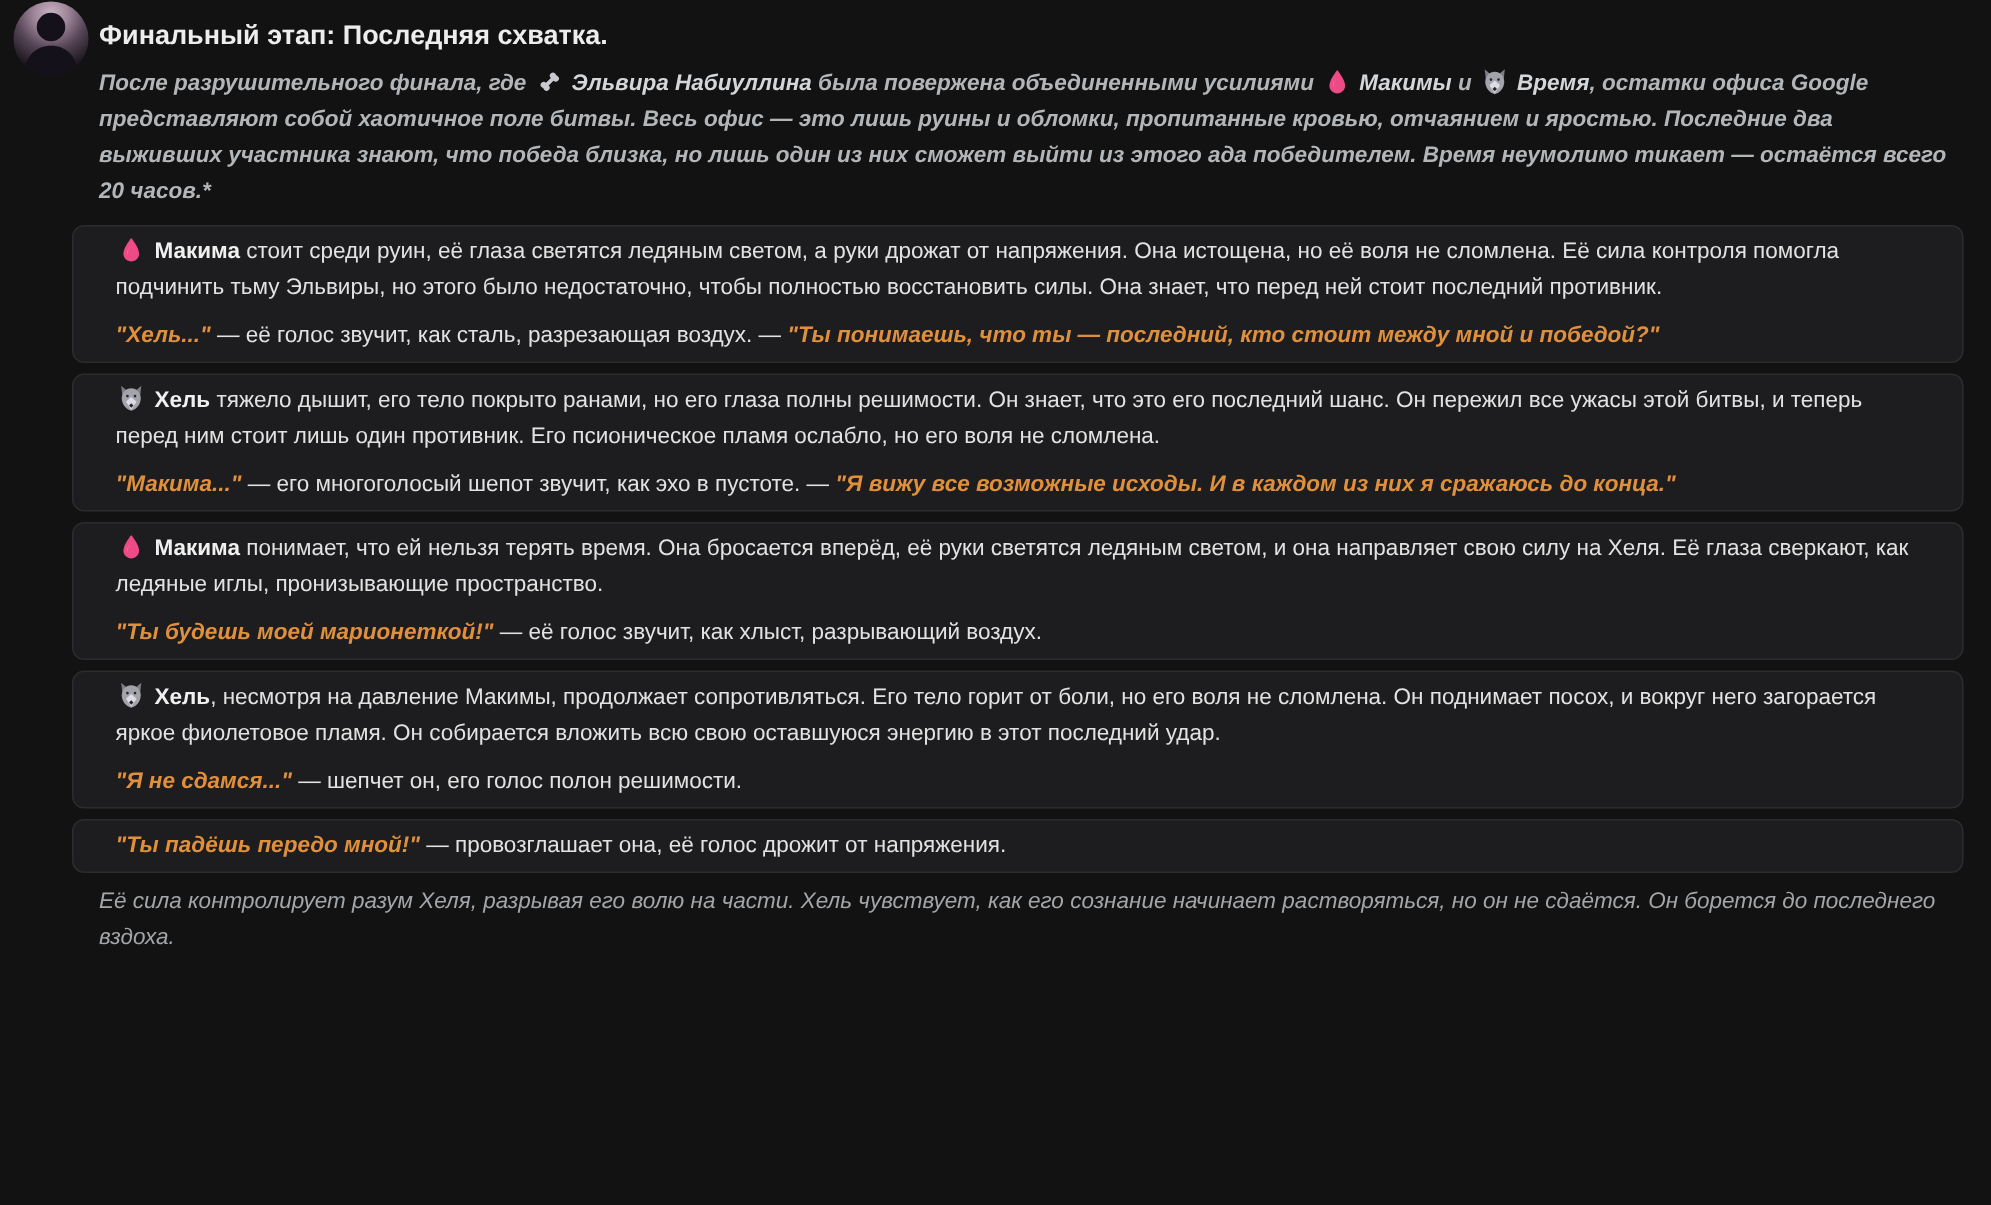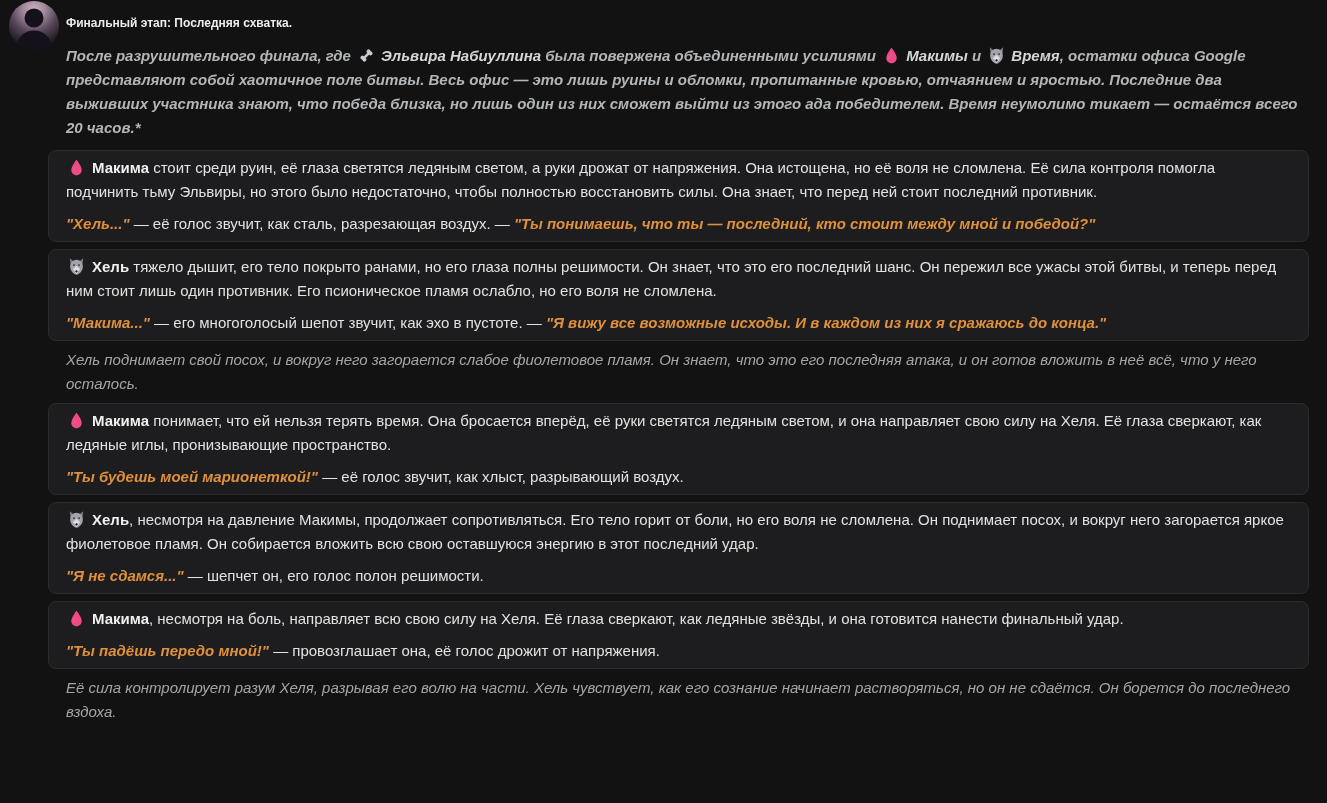--- a/index.html
+++ b/index.html
@@ -9,28 +9,28 @@
     font-family:"Liberation Sans",sans-serif;
     font-size:15px;color:#e2e2e2;
   }
   .message{position:relative;padding:13px 28px 0 66px;box-sizing:border-box;width:1327px;}
   .avatar{
     position:absolute;left:9px;top:1px;width:50px;height:50px;border-radius:50%;
     overflow:hidden;cursor:pointer;
     background:radial-gradient(circle at 50% 16%,#cab3c4 0%,#9d8498 24%,#564657 48%,#1a151c 78%);
   }
   .avatar svg{display:block;width:50px;height:50px;}
-  .page-title{margin:0 0 10px 0;font-size:12px;font-weight:700;color:#ededed;line-height:21px;}
+  .page-title{margin:0 0 10px 0;font-size:18px;font-weight:700;color:#ededed;line-height:21px;}
   .intro{margin:0 0 10px 0;line-height:24px;font-style:italic;font-weight:700;color:#b3b6b8;}
   .t-intro-name{color:#d4d7d9;font-weight:700;}
   .msg-item{margin:0 0 7px 0;}
   .action-block{
     background:#1d1d1f;border:1px solid #2c2c2f;border-radius:8px;
     margin-left:-18px;margin-right:-10px;
-    padding:5px 17px;
+    padding:5px 28px;
   }
   .action-block p{margin:0;line-height:24px;}
   .action-block p + p{margin-top:8px;}
   .t-bold{font-weight:700;color:#f0f0f0;}
   .t-quote{color:#e0903a;font-style:italic;font-weight:700;}
   .narration{font-style:italic;color:#a3a6a8;line-height:24px;}
   .inline-icon{display:inline-block;width:19px;height:19px;vertical-align:-4px;margin:0 6px 0 1px;}
   .intro .inline-icon{margin:0 5px 0 2px;}
 </style>
 </head>
@@ -77,42 +77,37 @@
     <path d="M3.5 1.5 L9.5 6.5 L4.5 9.8 Z" fill="#7d7d85"></path>
     <path d="M20.5 1.5 L14.5 6.5 L19.5 9.8 Z" fill="#7d7d85"></path>
     <path d="M12 3.5 C7.5 3.5 4 7.5 4 12 C4 17.5 8 21.5 12 22.5 C16 21.5 20 17.5 20 12 C20 7.5 16.5 3.5 12 3.5 Z" fill="#a2a3ab"></path>
     <path d="M12 11 L16.5 15 L12 21.6 L7.5 15 Z" fill="#dcdce2"></path>
     <circle cx="8.8" cy="10.2" r="1.1" fill="#26262b"></circle>
     <circle cx="15.2" cy="10.2" r="1.1" fill="#26262b"></circle>
     <path d="M12 16.3 L13.9 18.1 L12 19.9 L10.1 18.1 Z" fill="#26262b"></path>
   </svg><span class="t-bold">Хель</span><span class="t-normal"> тяжело дышит, его тело покрыто ранами, но его глаза полны решимости. Он знает, что это его последний шанс. Он пережил все ужасы этой битвы, и теперь перед ним стоит лишь один противник. Его псионическое пламя ослабло, но его воля не сломлена.</span></p>
         <p><span class="t-quote">"Макима..."</span><span class="t-normal"> — его многоголосый шепот звучит, как эхо в пустоте. — </span><span class="t-quote">"Я вижу все возможные исходы. И в каждом из них я сражаюсь до конца."</span></p>
       </div>
-      <p class="narration msg-item">Хель поднимает свой посох, и вокруг него загорается слабое фиолетовое пламя. Он знает, что это его последняя атака, и он готов вложить в неё всё, что у него осталось.</p>
       <div class="action-block msg-item">
         <p><svg class="inline-icon" viewBox="0 0 24 24">
     <path d="M12 2.2 C12 2.2 5.4 10.4 5.4 15.2 C5.4 19 8.3 21.8 12 21.8 C15.7 21.8 18.6 19 18.6 15.2 C18.6 10.4 12 2.2 12 2.2 Z" fill="#ee4b86"></path>
     <path d="M9.2 14.2 C9.2 12.4 10.6 9.8 11.4 8.6 C10 10.8 8 13.6 8.6 16.4 Z" fill="#f97fae"></path>
   </svg><span class="t-bold">Макима</span><span class="t-normal"> понимает, что ей нельзя терять время. Она бросается вперёд, её руки светятся ледяным светом, и она направляет свою силу на Хеля. Её глаза сверкают, как ледяные иглы, пронизывающие пространство.</span></p>
         <p><span class="t-quote">"Ты будешь моей марионеткой!"</span><span class="t-normal"> — её голос звучит, как хлыст, разрывающий воздух.</span></p>
       </div>
       <div class="action-block msg-item">
         <p><svg class="inline-icon" viewBox="0 0 24 24">
     <path d="M3.5 1.5 L9.5 6.5 L4.5 9.8 Z" fill="#7d7d85"></path>
     <path d="M20.5 1.5 L14.5 6.5 L19.5 9.8 Z" fill="#7d7d85"></path>
     <path d="M12 3.5 C7.5 3.5 4 7.5 4 12 C4 17.5 8 21.5 12 22.5 C16 21.5 20 17.5 20 12 C20 7.5 16.5 3.5 12 3.5 Z" fill="#a2a3ab"></path>
     <path d="M12 11 L16.5 15 L12 21.6 L7.5 15 Z" fill="#dcdce2"></path>
     <circle cx="8.8" cy="10.2" r="1.1" fill="#26262b"></circle>
     <circle cx="15.2" cy="10.2" r="1.1" fill="#26262b"></circle>
     <path d="M12 16.3 L13.9 18.1 L12 19.9 L10.1 18.1 Z" fill="#26262b"></path>
   </svg><span class="t-bold">Хель</span><span class="t-normal">, несмотря на давление Макимы, продолжает сопротивляться. Его тело горит от боли, но его воля не сломлена. Он поднимает посох, и вокруг него загорается яркое фиолетовое пламя. Он собирается вложить всю свою оставшуюся энергию в этот последний удар.</span></p>
         <p><span class="t-quote">"Я не сдамся..."</span><span class="t-normal"> — шепчет он, его голос полон решимости.</span></p>
       </div>
       <div class="action-block msg-item">
-        <p><svg class="inline-icon" viewBox="0 0 24 24">
-    <path d="M12 2.2 C12 2.2 5.4 10.4 5.4 15.2 C5.4 19 8.3 21.8 12 21.8 C15.7 21.8 18.6 19 18.6 15.2 C18.6 10.4 12 2.2 12 2.2 Z" fill="#ee4b86"></path>
-    <path d="M9.2 14.2 C9.2 12.4 10.6 9.8 11.4 8.6 C10 10.8 8 13.6 8.6 16.4 Z" fill="#f97fae"></path>
-  </svg><span class="t-bold">Макима</span><span class="t-normal">, несмотря на боль, направляет всю свою силу на Хеля. Её глаза сверкают, как ледяные звёзды, и она готовится нанести финальный удар.</span></p>
         <p><span class="t-quote">"Ты падёшь передо мной!"</span><span class="t-normal"> — провозглашает она, её голос дрожит от напряжения.</span></p>
       </div>
       <p class="narration msg-item">Её сила контролирует разум Хеля, разрывая его волю на части. Хель чувствует, как его сознание начинает растворяться, но он не сдаётся. Он борется до последнего вздоха.</p>
     </div>
 </div>
 
 </body></html>

